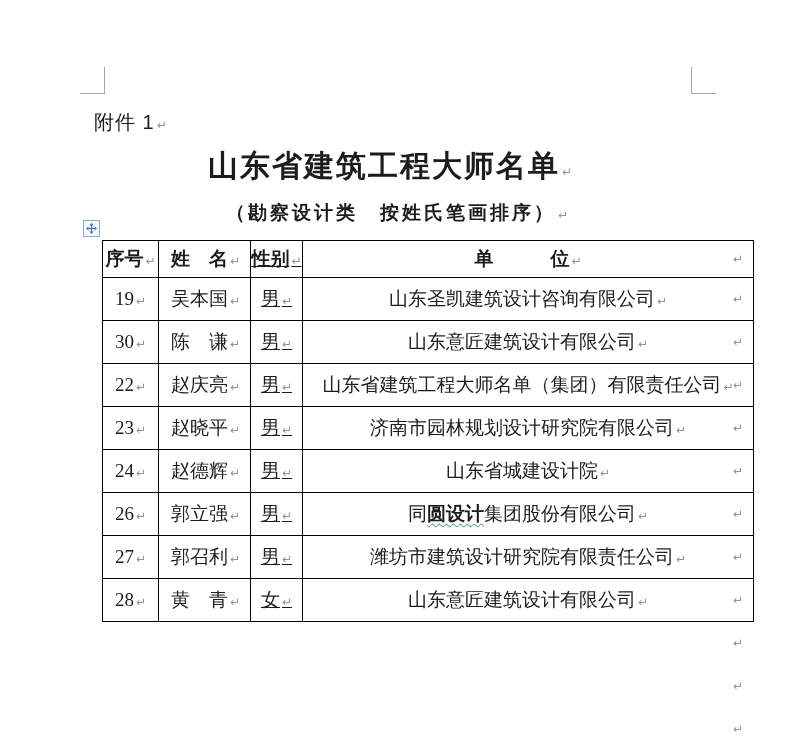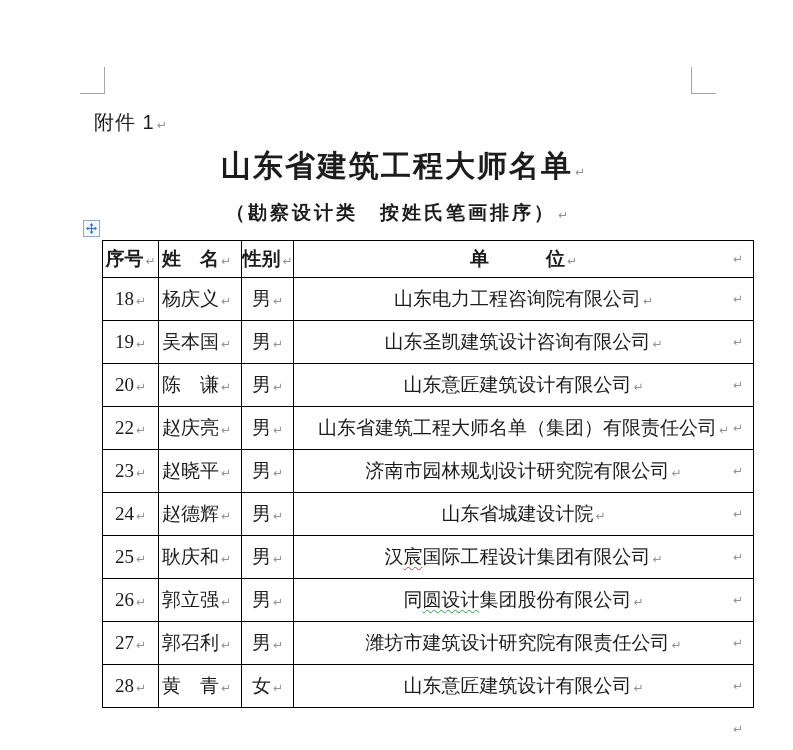--- a/index.html
+++ b/index.html
@@ -15,47 +15,47 @@
   .corner{position:absolute;width:24px;height:26px;}
   .corner.tl{left:80px;top:67px;border-right:1px solid var(--corner);border-bottom:1px solid var(--corner);}
   .corner.tr{left:691px;top:67px;border-left:1px solid var(--corner);border-bottom:1px solid var(--corner);}
 
   .pmark{color:var(--mark);font-size:12px;font-family:"DejaVu Sans", sans-serif;
          margin-left:2px;font-weight:normal;letter-spacing:0;}
 
   .attachment{position:absolute;left:94px;top:109px;font-size:20px;
               font-family:"Liberation Sans", sans-serif;letter-spacing:1px;}
 
-  .title-wrap{position:absolute;left:109px;top:146px;width:588px;text-align:center;}
+  .title-wrap{position:absolute;left:96px;top:146px;width:588px;text-align:center;}
   .doc-title{margin:0;display:inline;font-size:30px;font-weight:bold;letter-spacing:2px;
              font-family:"Liberation Serif", serif;}
 
   .subtitle-wrap{position:absolute;left:103px;top:200px;width:588px;text-align:center;}
   .doc-subtitle{display:inline;font-size:19px;font-weight:bold;letter-spacing:3px;}
 
   
   .table-handle{position:absolute;left:83px;top:220px;width:15px;height:15px;
                 border:1px solid #93a7c4;background:#f5f8fc;display:flex;
                 align-items:center;justify-content:center;cursor:move;}
 
   
   table.masters{position:absolute;left:102px;top:240px;width:652px;
                 border-collapse:collapse;table-layout:fixed;}
   table.masters th, table.masters td{border:1px solid var(--border);padding:0;
                 vertical-align:middle;font-size:19px;overflow:hidden;white-space:nowrap;}
   table.masters th{font-weight:bold;text-align:center;height:36px;}
   table.masters td{height:42px;text-align:center;font-weight:normal;}
   table.masters th:nth-child(1), table.masters td:nth-child(1){width:55px;}
-  table.masters th:nth-child(2), table.masters td:nth-child(2){width:79px;text-align:left;padding-left:3px;}
-  table.masters th:nth-child(3), table.masters td:nth-child(3){width:51px;}
+  table.masters th:nth-child(2), table.masters td:nth-child(2){width:79px;text-align:left;padding-left:12px;}
+  table.masters th:nth-child(3), table.masters td:nth-child(3){width:51px;text-decoration:underline;}
 
   .m-red{text-decoration:underline;text-decoration-style:wavy;
          text-decoration-color:var(--sq-red);text-decoration-thickness:1px;text-underline-offset:3px;}
   .m-green{text-decoration:underline;text-decoration-style:wavy;
-         text-decoration-color:var(--sq-green);text-decoration-thickness:1px;text-underline-offset:3px;}
+         text-decoration-color:var(--sq-green);text-decoration-thickness:1px;text-underline-offset:3px;font-weight:bold;}
 
   
   .row-marks{position:absolute;left:733px;top:240px;}
   .row-marks .rm{display:flex;align-items:center;}
   .row-marks .rm span{font-size:12px;color:var(--mark);font-family:"DejaVu Sans", sans-serif;}
 </style>
 </head>
 <body>
 
 <div class="canvas">
@@ -89,33 +89,27 @@
     <thead>
       <tr id="head-row">
           <th><span>序号</span><span class="pmark">↵</span></th>
           <th><span>姓　名</span><span class="pmark">↵</span></th>
           <th><span>性别</span><span class="pmark">↵</span></th>
           <th><span>单　　　位</span><span class="pmark">↵</span></th>
         </tr>
     </thead>
     <tbody id="table-body">
         <tr>
-          <td><span>18</span><span class="pmark">↵</span></td>
-          <td><span>杨庆义</span><span class="pmark">↵</span></td>
-          <td><span>男</span><span class="pmark">↵</span></td>
-          <td><span>山东电力工程咨询院有限公司</span><span class="pmark">↵</span></td>
-        </tr>
-        <tr>
           <td><span>19</span><span class="pmark">↵</span></td>
           <td><span>吴本国</span><span class="pmark">↵</span></td>
           <td><span>男</span><span class="pmark">↵</span></td>
           <td><span>山东圣凯建筑设计咨询有限公司</span><span class="pmark">↵</span></td>
         </tr>
         <tr>
-          <td><span>20</span><span class="pmark">↵</span></td>
+          <td><span>30</span><span class="pmark">↵</span></td>
           <td><span>陈　谦</span><span class="pmark">↵</span></td>
           <td><span>男</span><span class="pmark">↵</span></td>
           <td><span>山东意匠建筑设计有限公司</span><span class="pmark">↵</span></td>
         </tr>
         <tr>
           <td><span>22</span><span class="pmark">↵</span></td>
           <td><span>赵庆亮</span><span class="pmark">↵</span></td>
           <td><span>男</span><span class="pmark">↵</span></td>
           <td><span>山东省建筑工程大师名单（集团）有限责任公司</span><span class="pmark">↵</span></td>
         </tr>
@@ -123,26 +117,20 @@
           <td><span>23</span><span class="pmark">↵</span></td>
           <td><span>赵晓平</span><span class="pmark">↵</span></td>
           <td><span>男</span><span class="pmark">↵</span></td>
           <td><span>济南市园林规划设计研究院有限公司</span><span class="pmark">↵</span></td>
         </tr>
         <tr>
           <td><span>24</span><span class="pmark">↵</span></td>
           <td><span>赵德辉</span><span class="pmark">↵</span></td>
           <td><span>男</span><span class="pmark">↵</span></td>
           <td><span>山东省城建设计院</span><span class="pmark">↵</span></td>
-        </tr>
-        <tr>
-          <td><span>25</span><span class="pmark">↵</span></td>
-          <td><span>耿庆和</span><span class="pmark">↵</span></td>
-          <td><span>男</span><span class="pmark">↵</span></td>
-          <td><span>汉</span><span class="m-red">宸</span><span>国际工程设计集团有限公司</span><span class="pmark">↵</span></td>
         </tr>
         <tr>
           <td><span>26</span><span class="pmark">↵</span></td>
           <td><span>郭立强</span><span class="pmark">↵</span></td>
           <td><span>男</span><span class="pmark">↵</span></td>
           <td><span>同</span><span class="m-green">圆设计</span><span>集团股份有限公司</span><span class="pmark">↵</span></td>
         </tr>
         <tr>
           <td><span>27</span><span class="pmark">↵</span></td>
           <td><span>郭召利</span><span class="pmark">↵</span></td>

